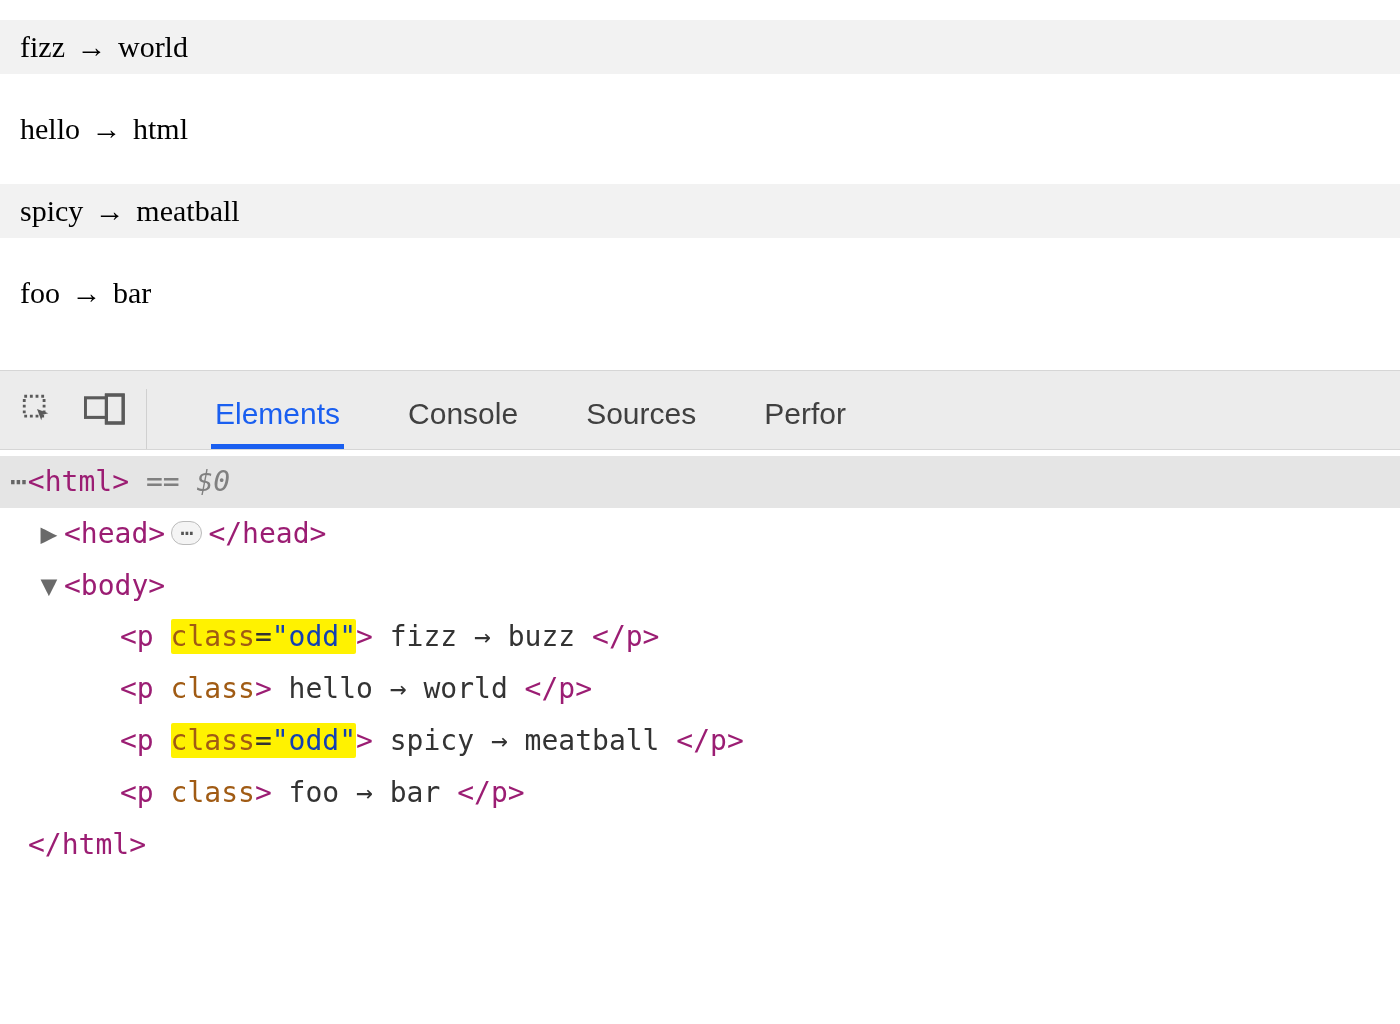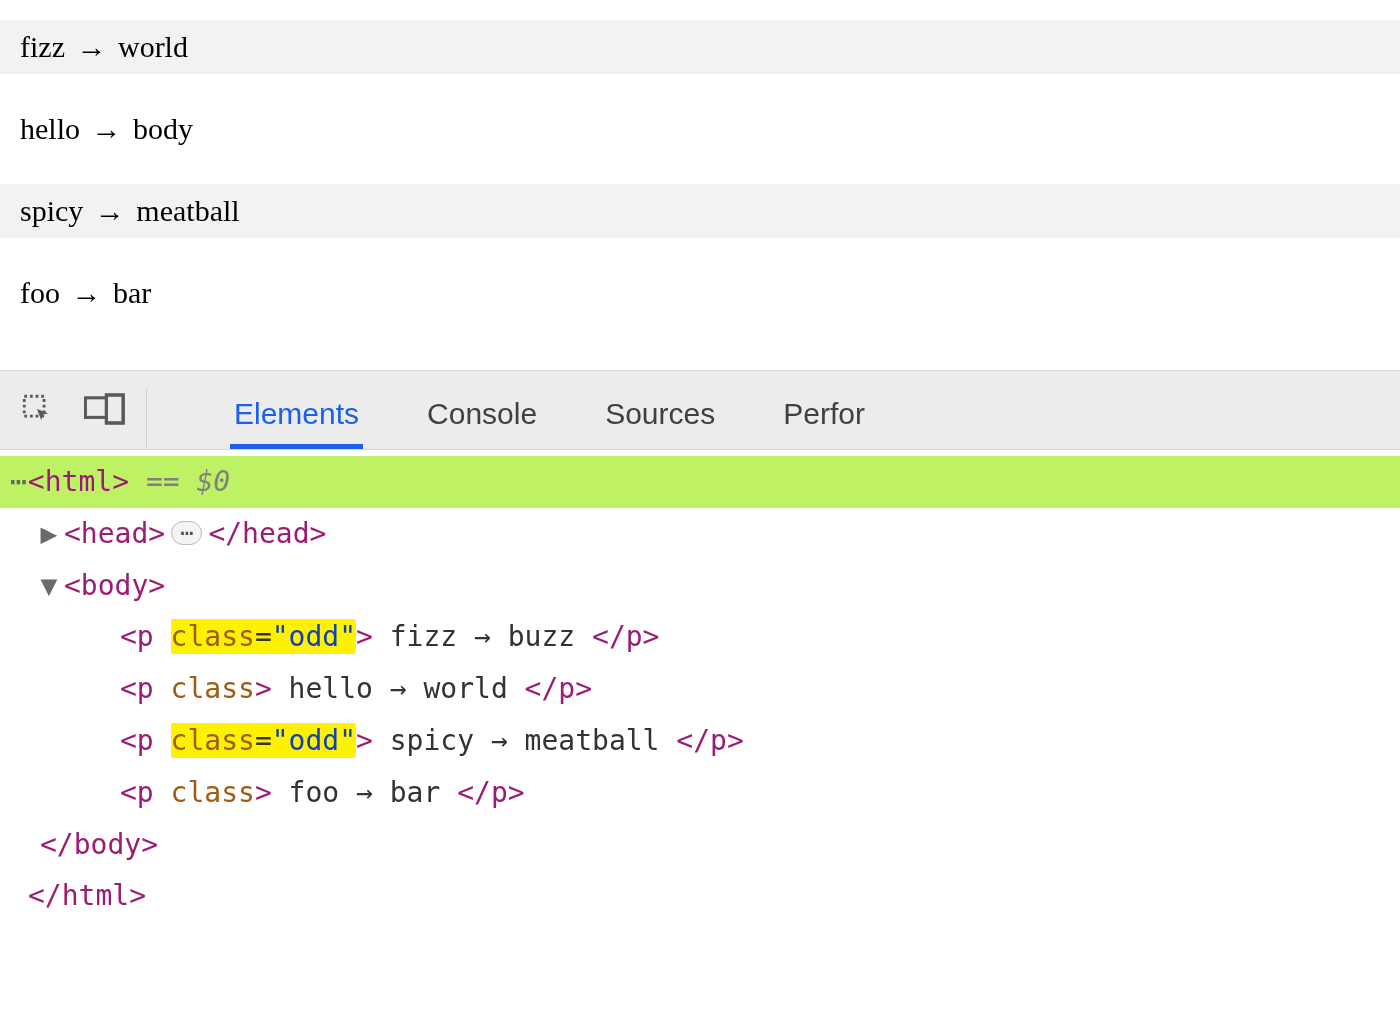--- a/index.html
+++ b/index.html
@@ -31,21 +31,21 @@
     font-family: -apple-system, BlinkMacSystemFont, "Segoe UI", Helvetica, Arial, sans-serif;
   }
   .devtools-toolbar {
     background: #ececec;
     display: flex;
     align-items: flex-end;
     height: 80px;
     border-top: 1px solid #d6d6d6;
     border-bottom: 1px solid #d6d6d6;
     padding-left: 20px;
-    gap: 43px;
+    gap: 24px;
     font-size: 30px;
     color: #5a5a5a;
   }
   .devtools-toolbar .icon-group {
     display: flex;
     align-items: center;
     gap: 30px;
     padding-bottom: 20px;
     padding-right: 20px;
     border-right: 1px solid #d0d0d0;
@@ -75,21 +75,21 @@
     font-family: ui-monospace, SFMono-Regular, Menlo, Consolas, monospace;
     font-size: 28px;
     line-height: 1.85;
     padding: 6px 0 20px 0;
   }
   .dom-line {
     white-space: pre;
     padding-left: 10px;
   }
   .dom-line.selected {
-    background: #bef264;
+    background: #e5e5e5;
   }
   .indent-1 { padding-left: 40px; }
   .indent-2 { padding-left: 120px; }
 
   .ellip {
     color: #666;
     letter-spacing: 1px;
   }
   .tag { color: #9b1d73; }
   .attr-name { color: #a05b14; }
@@ -127,21 +127,21 @@
 
 <div class="page-content">
   <p class="odd">
     <span>fizz</span>
     <span class="arrow">→</span>
     <span>world</span>
   </p>
   <p>
     <span>hello</span>
     <span class="arrow">→</span>
-    <span>body</span>
+    <span>html</span>
   </p>
   <p class="odd">
     <span>spicy</span>
     <span class="arrow">→</span>
     <span>meatball</span>
   </p>
   <p>
     <span>foo</span>
     <span class="arrow">→</span>
     <span>bar</span>
@@ -182,18 +182,17 @@
     <div class="dom-line indent-1"><span class="triangle">▼</span><span class="tag">&lt;body&gt;</span></div>
 
     <div class="dom-line indent-2"><span class="tag">&lt;p</span> <span class="hl"><span class="attr-name">class</span><span class="plain">=</span><span class="attr-val">"odd"</span></span><span class="tag">&gt;</span><span class="plain"> fizz → buzz </span><span class="tag">&lt;/p&gt;</span></div>
 
     <div class="dom-line indent-2"><span class="tag">&lt;p</span> <span class="attr-name">class</span><span class="tag">&gt;</span><span class="plain"> hello → world </span><span class="tag">&lt;/p&gt;</span></div>
 
     <div class="dom-line indent-2"><span class="tag">&lt;p</span> <span class="hl"><span class="attr-name">class</span><span class="plain">=</span><span class="attr-val">"odd"</span></span><span class="tag">&gt;</span><span class="plain"> spicy → meatball </span><span class="tag">&lt;/p&gt;</span></div>
 
     <div class="dom-line indent-2"><span class="tag">&lt;p</span> <span class="attr-name">class</span><span class="tag">&gt;</span><span class="plain"> foo → bar </span><span class="tag">&lt;/p&gt;</span></div>
 
-    <div class="dom-line indent-1"><span class="tag">&lt;/body&gt;</span></div>
 
     <div class="dom-line" style="padding-left:28px"><span class="tag">&lt;/html&gt;</span></div>
   </div>
 
 </div>
 
 </body></html>

